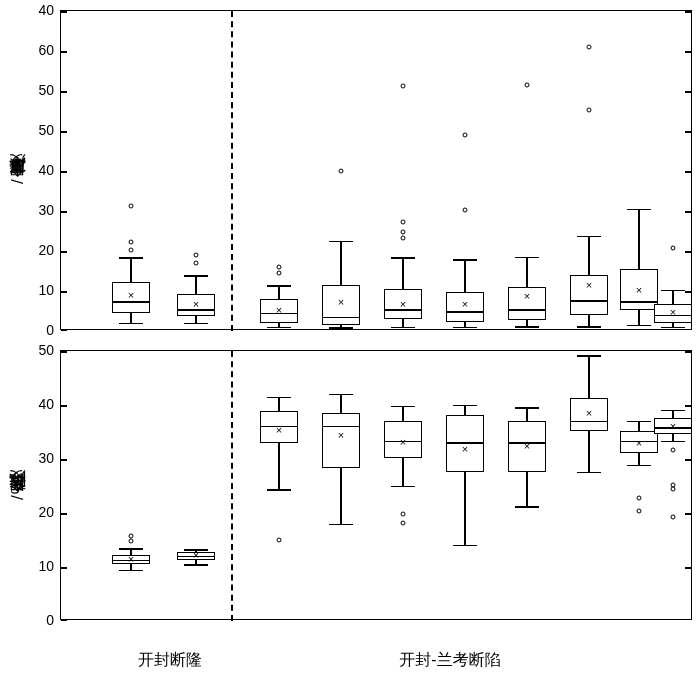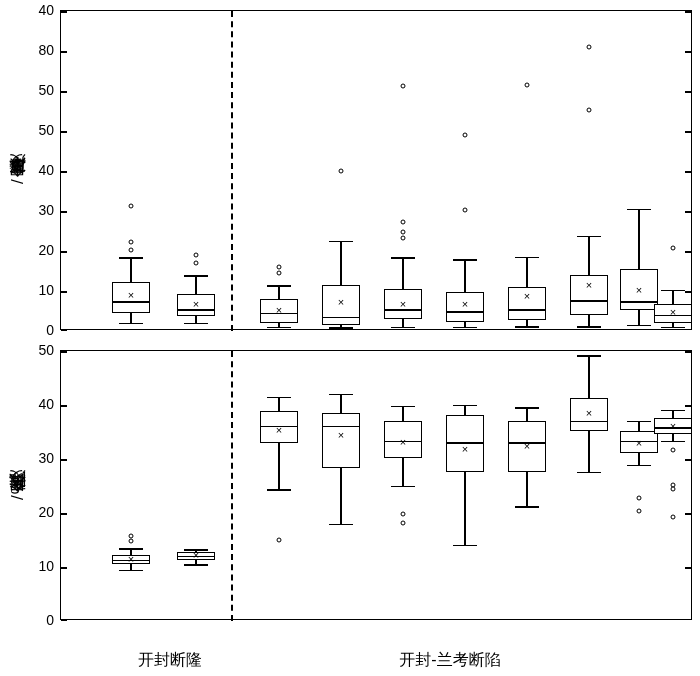--- a/index.html
+++ b/index.html
@@ -81,21 +81,21 @@
 </head>
 <body>
 
 <div id="root">
 
   <div class="panel">
 
     <div class="ylabel" style="left:6px; top:14px; height:320px; width:22px;">含水层单层厚度/ m</div>
 
     <div class="ytick" style="left:20px; top:10px;">40</div>
-    <div class="ytick" style="left:20px; top:50px;">80</div>
+    <div class="ytick" style="left:20px; top:50px;">60</div>
     <div class="ytick" style="left:20px; top:90px;">50</div>
     <div class="ytick" style="left:20px; top:130px;">50</div>
     <div class="ytick" style="left:20px; top:170px;">40</div>
     <div class="ytick" style="left:20px; top:210px;">30</div>
     <div class="ytick" style="left:20px; top:250px;">20</div>
     <div class="ytick" style="left:20px; top:290px;">10</div>
     <div class="ytick" style="left:20px; top:330px;">0</div>
 
     <div class="plot-frame" style="left:60px; top:10px; width:632px; height:320px;">
 

